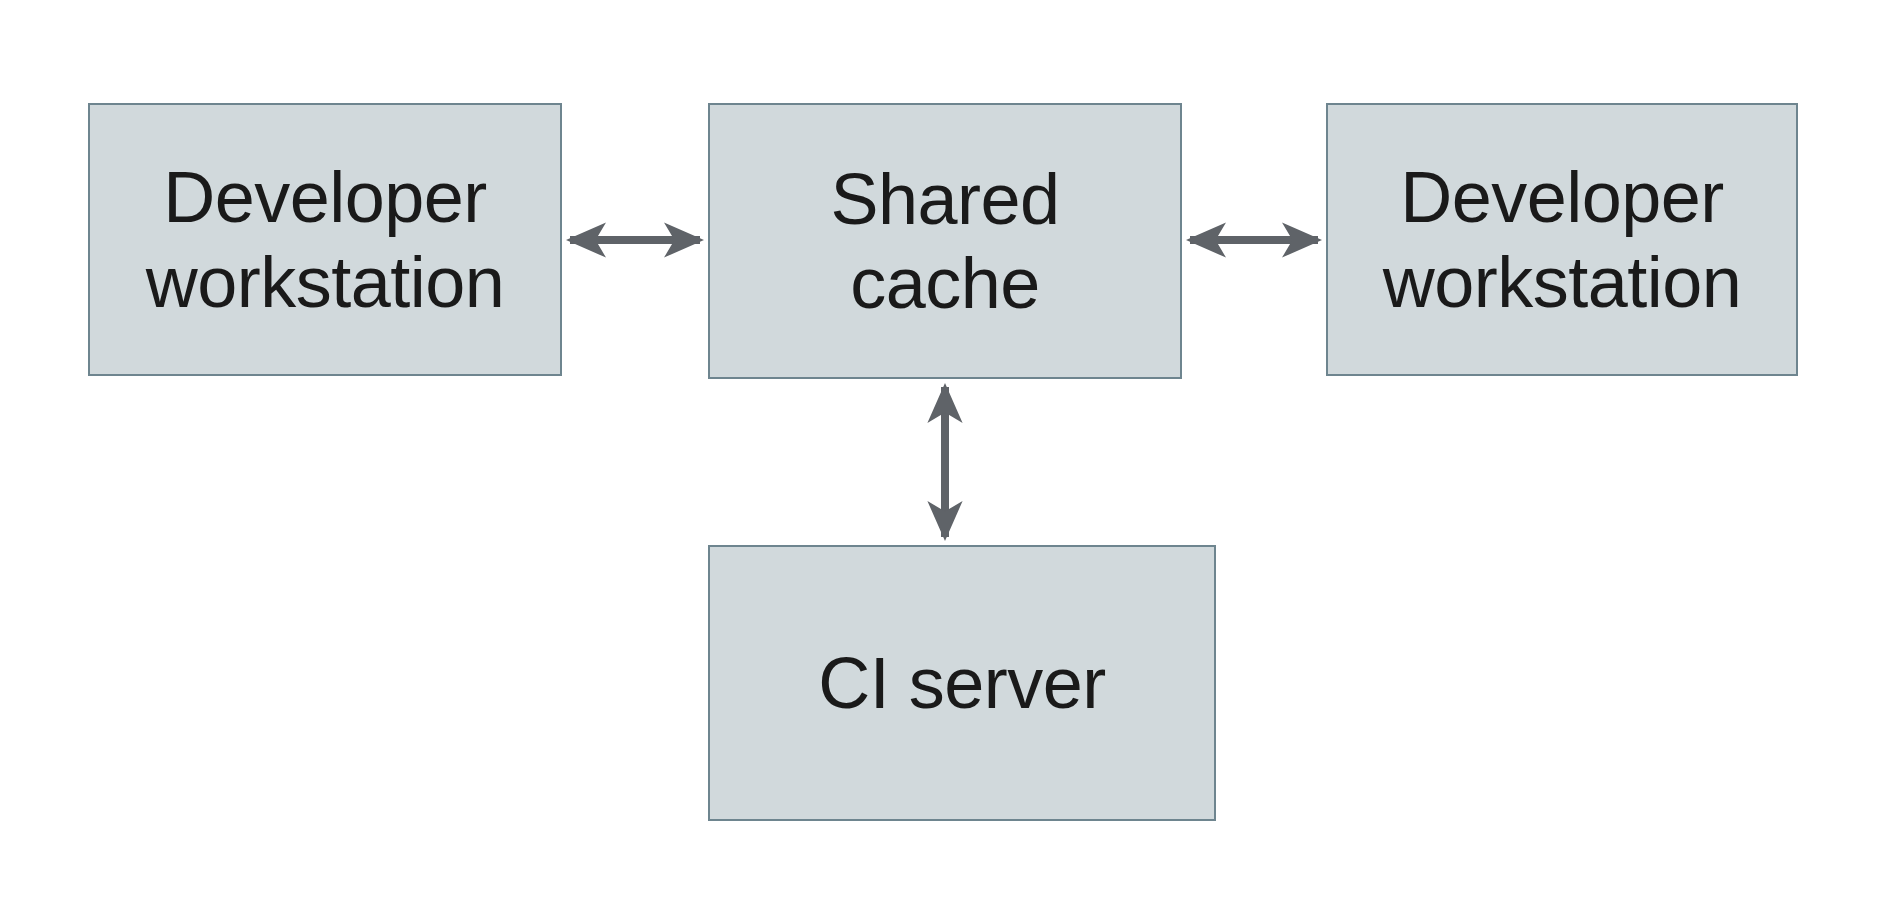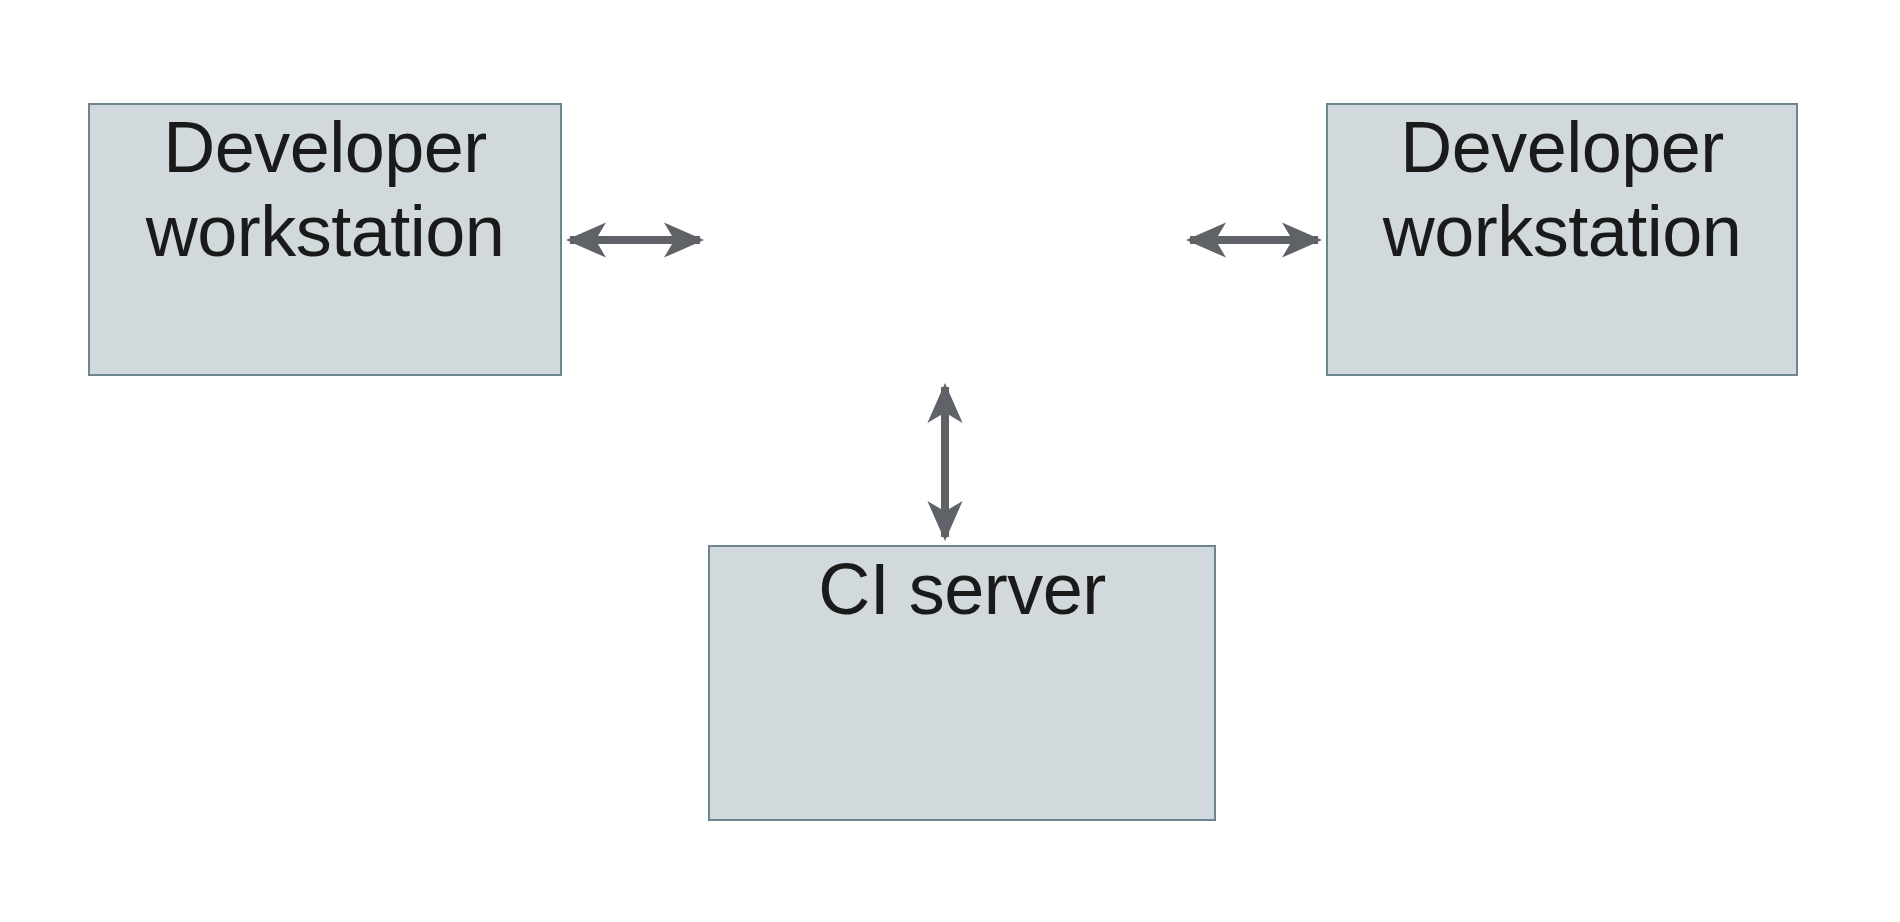--- a/index.html
+++ b/index.html
@@ -19,21 +19,21 @@
   .canvas {
     position: relative;
     width: 1900px; height: 922px;
     background: var(--bg-color);
   }
   .node {
     position: absolute;
     background: var(--node-fill);
     border: 2px solid var(--node-border);
     display: flex;
-    align-items: flex-start;
+    align-items: center;
     justify-content: center;
     text-align: center;
   }
   .node-label {
     font-size: 72px;
     line-height: 1.17;
     color: var(--text-color);
     white-space: pre-line;
     letter-spacing: -0.5px;
   }
@@ -65,20 +65,24 @@
         <path class="arrow-head-shape" d="M0,0.6 L10,5 L0,9.4 L2.6,5 Z"></path>
       </marker>
     </defs>
   </svg>
 
   <div class="node" id="node-dev-left">
     <span class="node-label">Developer
 workstation</span>
   </div>
 
+  <div class="node" id="node-cache">
+    <span class="node-label">Shared
+cache</span>
+  </div>
 
   <div class="node" id="node-dev-right">
     <span class="node-label">Developer
 workstation</span>
   </div>
 
   <div class="node" id="node-ci">
     <span class="node-label">CI server</span>
   </div>
 

